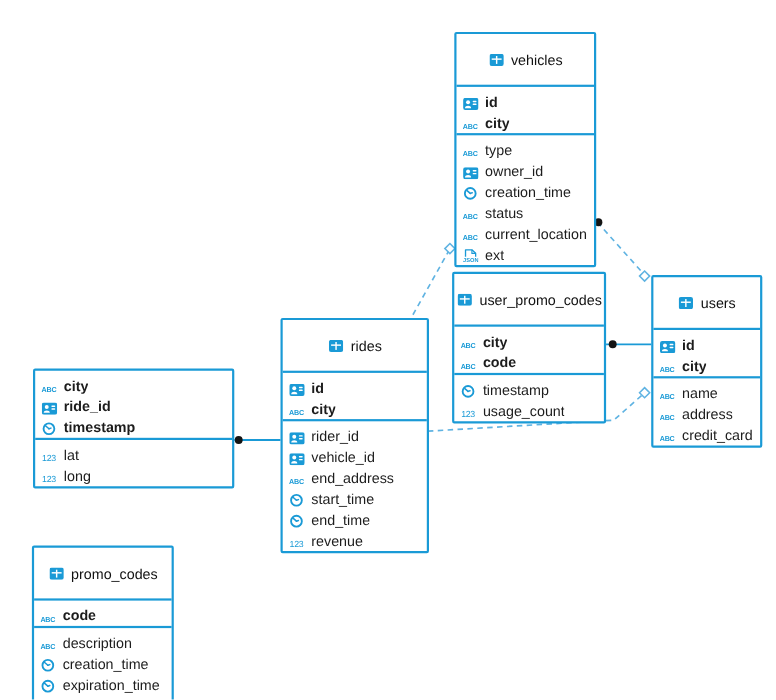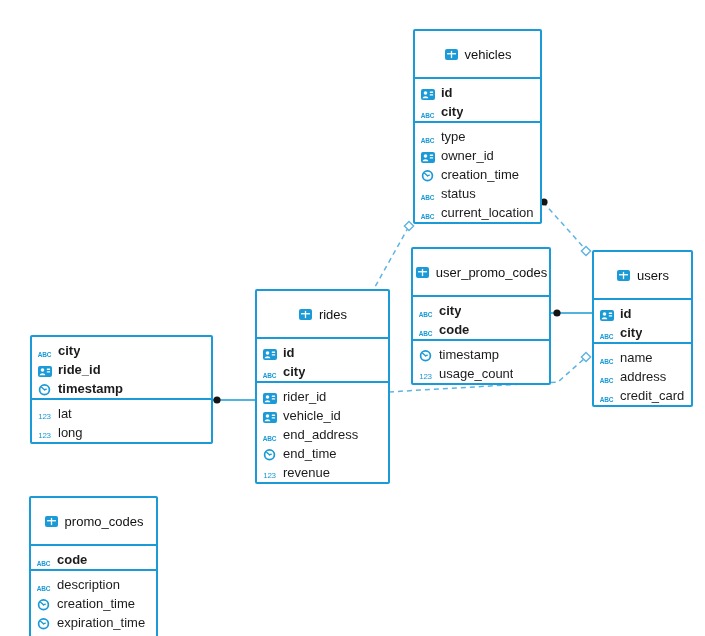--- a/index.html
+++ b/index.html
@@ -114,20 +114,30 @@
               <span class="abc-glyph">ABC</span>
             </span>
      <span class="field-name">status</span>
    </div>
           <div class="col-row">
      <span class="icon-cell">
               <span class="abc-glyph">ABC</span>
             </span>
      <span class="field-name">current_location</span>
    </div>
+          <div class="col-row">
+     <span class="icon-cell">
+              <svg width="15" height="13" viewBox="0 0 15 13">
+                <path d="M3.2 7.5 V1.1 H9 L12.4 4.3 V7.5" fill="none" stroke="#1a9ad6" stroke-width="1.2" stroke-linejoin="round"></path>
+                <path d="M9 1.1 V4.3 H12.4" fill="none" stroke="#1a9ad6" stroke-width="1"></path>
+                <text x="1" y="12.2" font-size="5.2" font-weight="bold" fill="#1a9ad6" font-family="Liberation Sans, sans-serif">JSON</text>
+              </svg>
+            </span>
+     <span class="field-name">ext</span>
+   </div>
      </div>
       </div>
       <div class="db-table" style="left: 411px; top: 247px; width: 140px;">
         <div class="tbl-header">
        <span class="icon-cell">
             <svg width="13" height="11" viewBox="0 0 13 11">
               <rect width="13" height="11" rx="2" fill="#1a9ad6"></rect>
               <rect x="2" y="4.1" width="9" height="1.3" fill="#fff"></rect>
               <rect x="5.85" y="1.9" width="1.3" height="7.2" fill="#fff"></rect>
             </svg>
@@ -282,20 +292,30 @@
      <span class="field-name">end_address</span>
    </div>
           <div class="col-row">
      <span class="icon-cell">
               <svg width="13" height="13" viewBox="0 0 13 13">
                 <circle cx="6.5" cy="6.8" r="4.9" fill="none" stroke="#1a9ad6" stroke-width="1.7"></circle>
                 <path d="M6.5 6.8 L3.6 4.3" stroke="#1a9ad6" stroke-width="1.4" stroke-linecap="round"></path>
                 <path d="M6.5 6.8 L8.3 6.2" stroke="#1a9ad6" stroke-width="1.4" stroke-linecap="round"></path>
               </svg>
             </span>
+     <span class="field-name">start_time</span>
+   </div>
+          <div class="col-row">
+     <span class="icon-cell">
+              <svg width="13" height="13" viewBox="0 0 13 13">
+                <circle cx="6.5" cy="6.8" r="4.9" fill="none" stroke="#1a9ad6" stroke-width="1.7"></circle>
+                <path d="M6.5 6.8 L3.6 4.3" stroke="#1a9ad6" stroke-width="1.4" stroke-linecap="round"></path>
+                <path d="M6.5 6.8 L8.3 6.2" stroke="#1a9ad6" stroke-width="1.4" stroke-linecap="round"></path>
+              </svg>
+            </span>
      <span class="field-name">end_time</span>
    </div>
           <div class="col-row">
      <span class="icon-cell">
               <span class="num-glyph">123</span>
             </span>
      <span class="field-name">revenue</span>
    </div>
      </div>
       </div>

